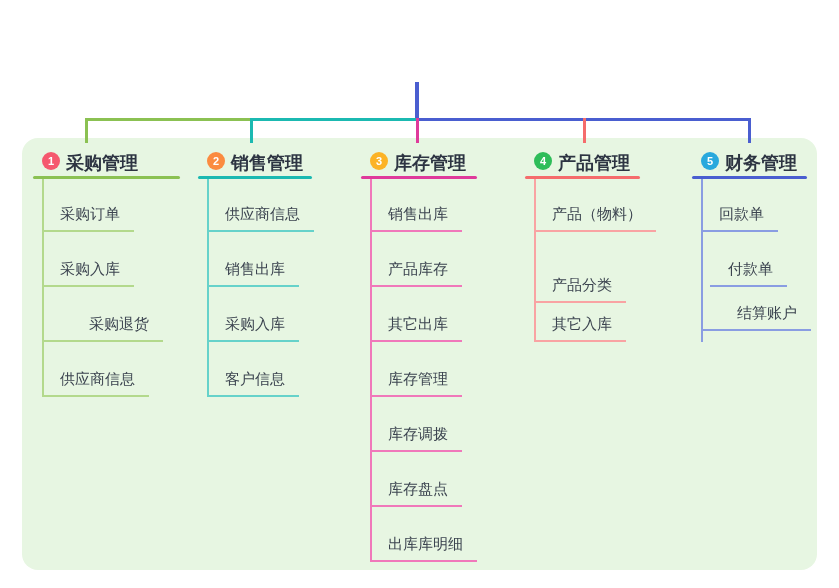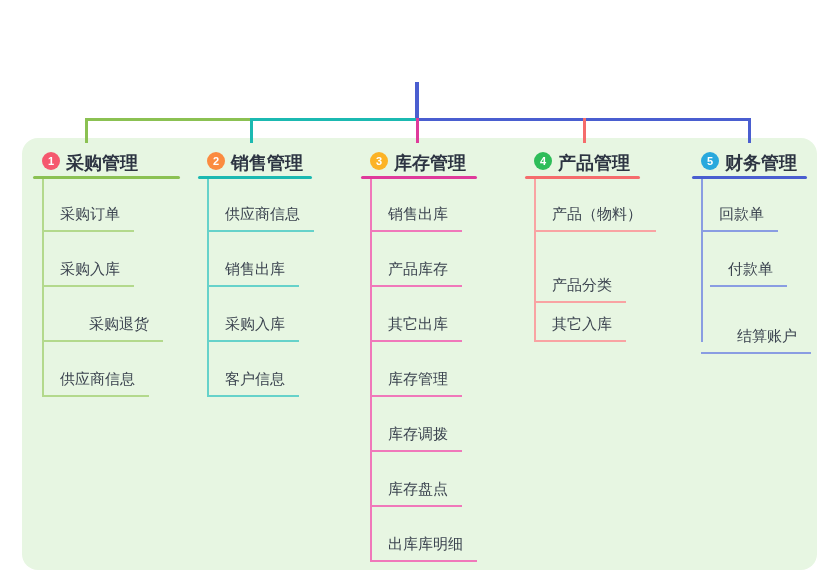--- a/index.html
+++ b/index.html
@@ -95,15 +95,15 @@
       <div class="branch-item" style="left: 534px; top: 205px; border-bottom-color: rgb(249, 163, 163);">产品（物料）</div>
       <div class="branch-item" style="left: 534px; top: 260px; border-bottom-color: rgb(249, 163, 163); margin-top: 16px;">产品分类</div>
       <div class="branch-item" style="left: 534px; top: 315px; border-bottom-color: rgb(249, 163, 163);">其它入库</div>
       <div class="drop" style="left: 748px; top: 118px; height: 25px; background: rgb(74, 94, 208);"></div>
       <div class="branch-badge" style="left: 701px; top: 152px; background: rgb(41, 169, 221);">5</div>
       <div class="branch-label" style="left: 725px; top: 151px;">财务管理</div>
       <div class="branch-underline" style="left: 692px; top: 176px; width: 115px; background: rgb(74, 94, 208);"></div>
       <div class="child-vline" style="left: 701px; top: 179px; height: 163px; background: rgb(138, 157, 226);"></div>
       <div class="branch-item" style="left: 701px; top: 205px; border-bottom-color: rgb(138, 157, 226);">回款单</div>
       <div class="branch-item" style="left: 701px; top: 260px; border-bottom-color: rgb(138, 157, 226); margin-left: 9px;">付款单</div>
-      <div class="branch-item" style="left: 701px; top: 327px; border-bottom-color: rgb(138, 157, 226); padding-left: 36px;">结算账户</div>
+      <div class="branch-item" style="left: 701px; top: 304px; border-bottom-color: rgb(138, 157, 226); padding-left: 36px;">结算账户</div>
     </div>
 </div>
 
 </body></html>

